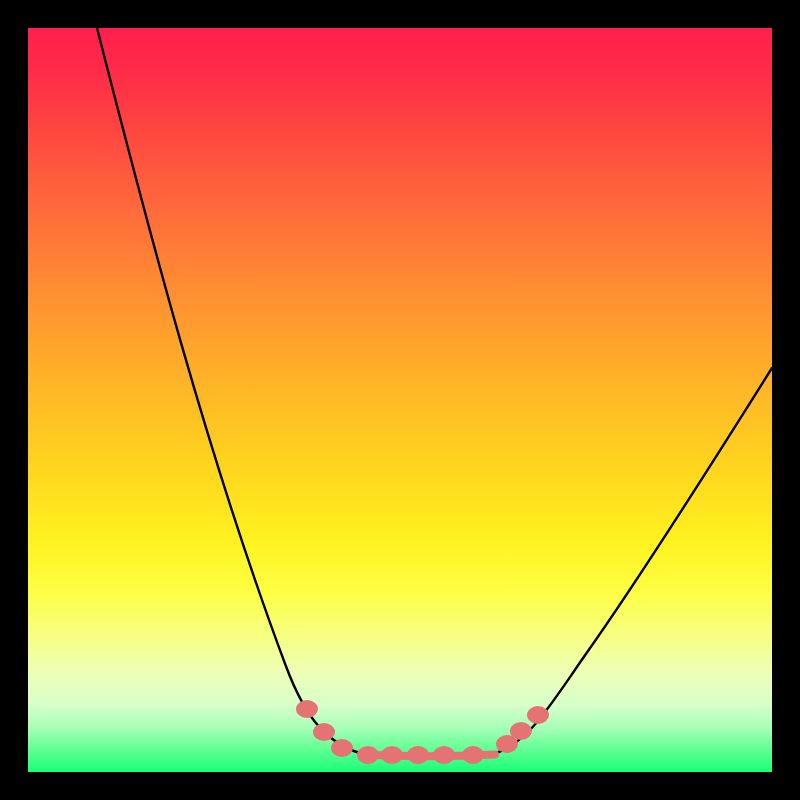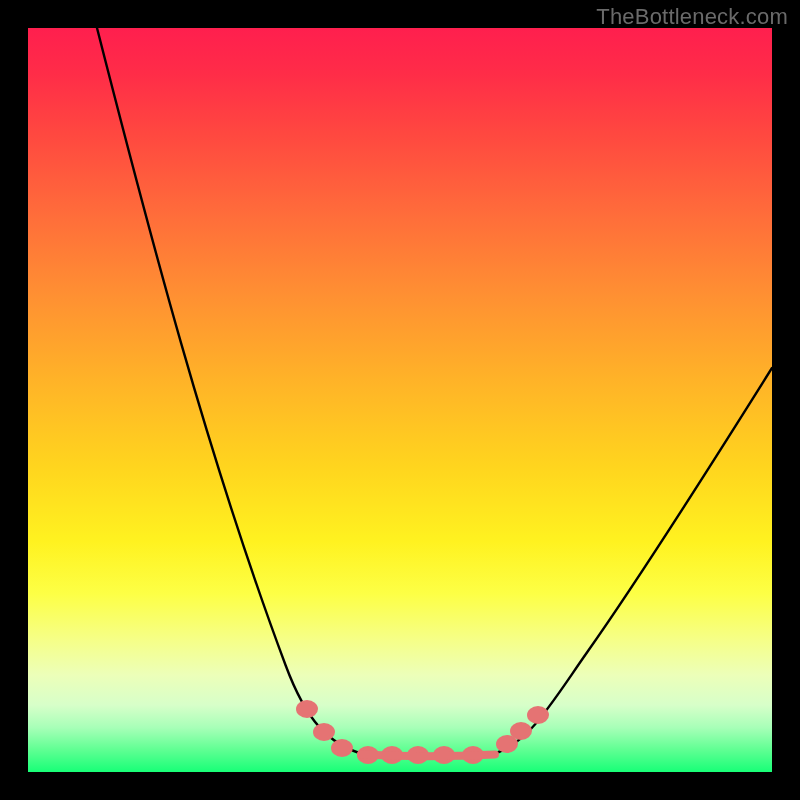--- a/index.html
+++ b/index.html
@@ -67,21 +67,20 @@
     top: 0;
     left: 0;
     width: 100%;
     height: 100%;
   }
 </style>
 </head>
 <body>
 
 <div class="frame">
-  <div class="watermark">TheBottleneck.com</div>
   <div class="plot">
     <div class="gradient"></div>
     <svg class="curve" viewBox="0 0 744 744" preserveAspectRatio="none">
       <path d="M 69 0
                C 120 200, 180 430, 257.5 637
                C 278 692, 300 717, 338 727" fill="none" stroke="#000" stroke-width="2.4" stroke-linecap="round"></path>
       <path d="M 462 727
                C 500 717, 520 680, 560 623
                C 620 538, 700 410, 744 340" fill="none" stroke="#000" stroke-width="2.4" stroke-linecap="round"></path>
       <g>

